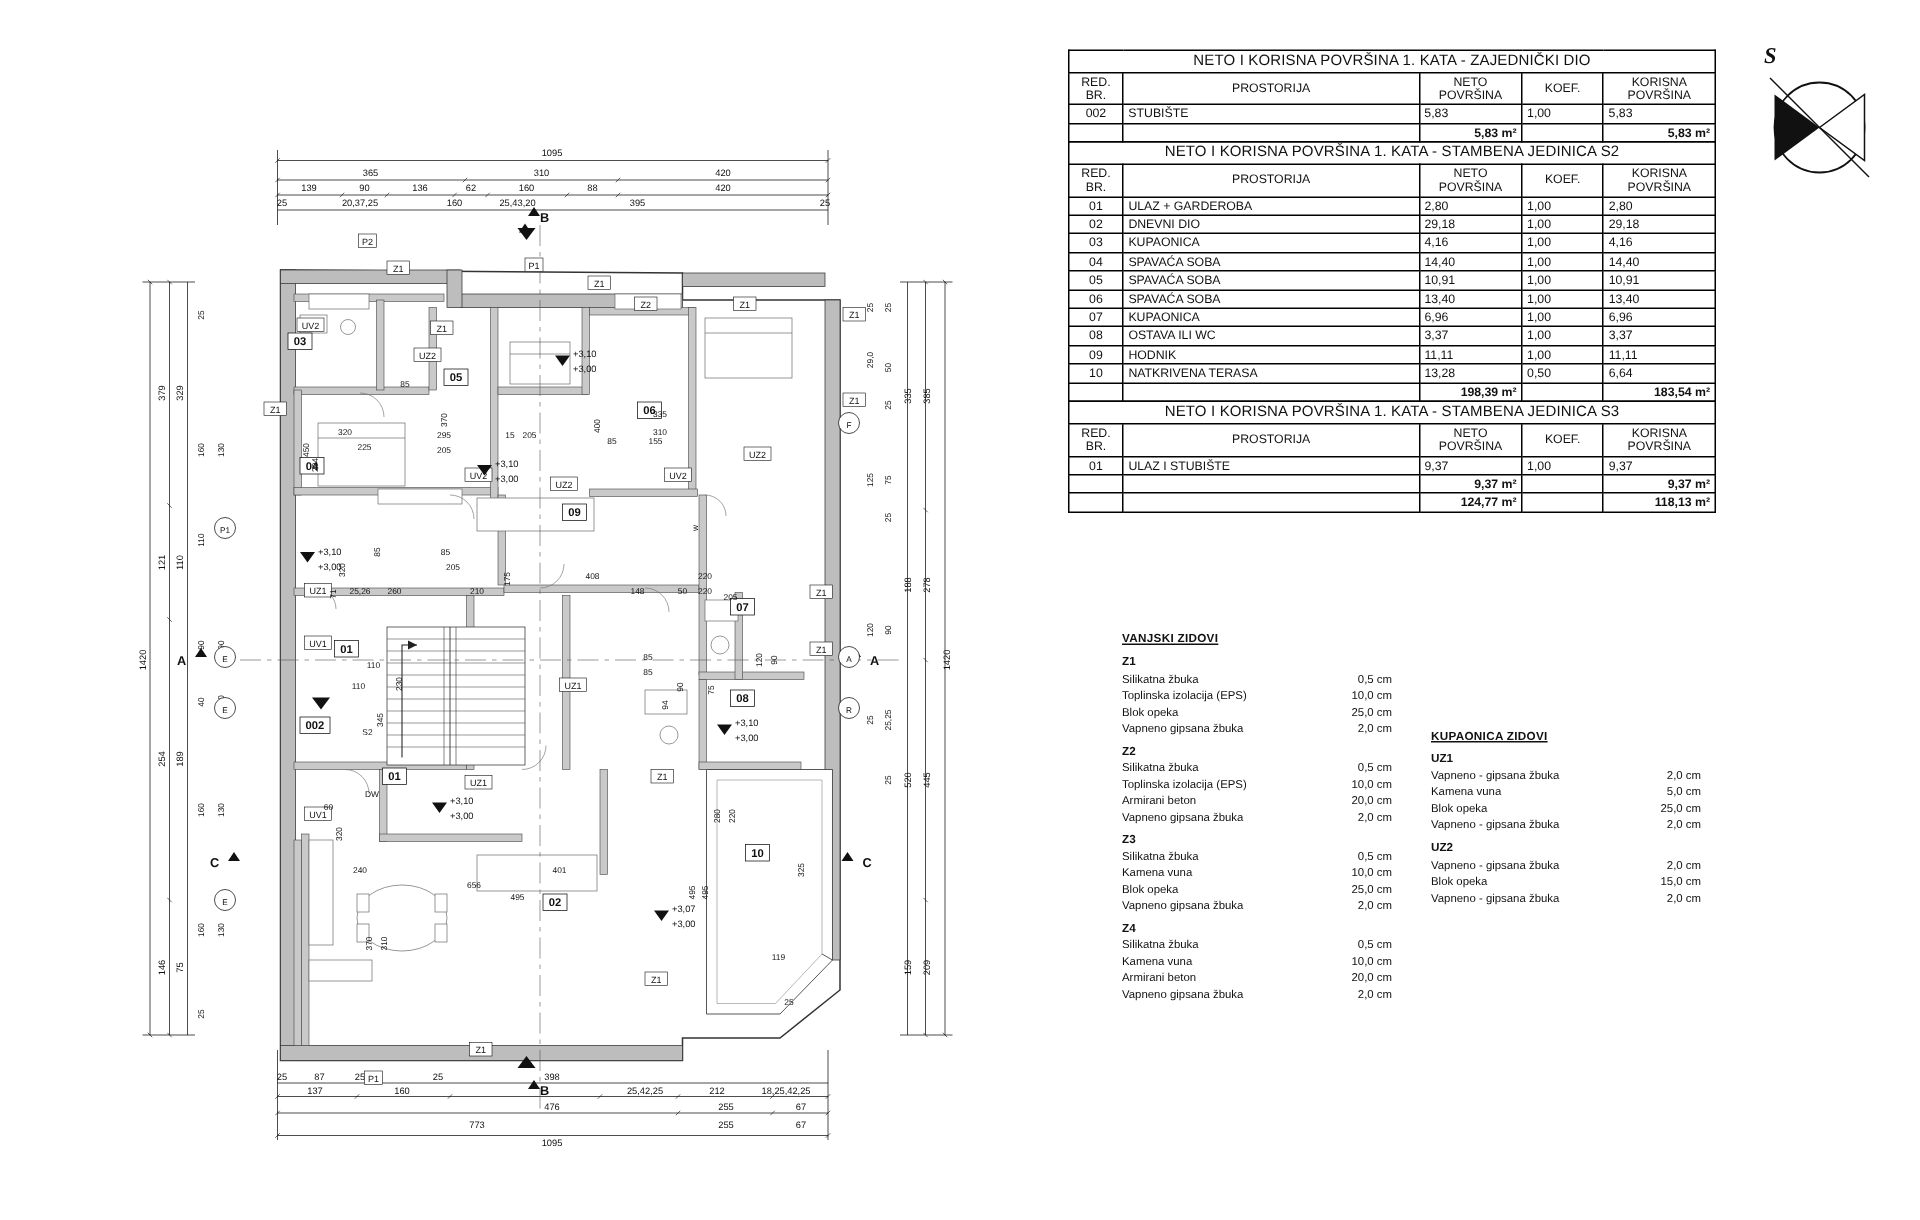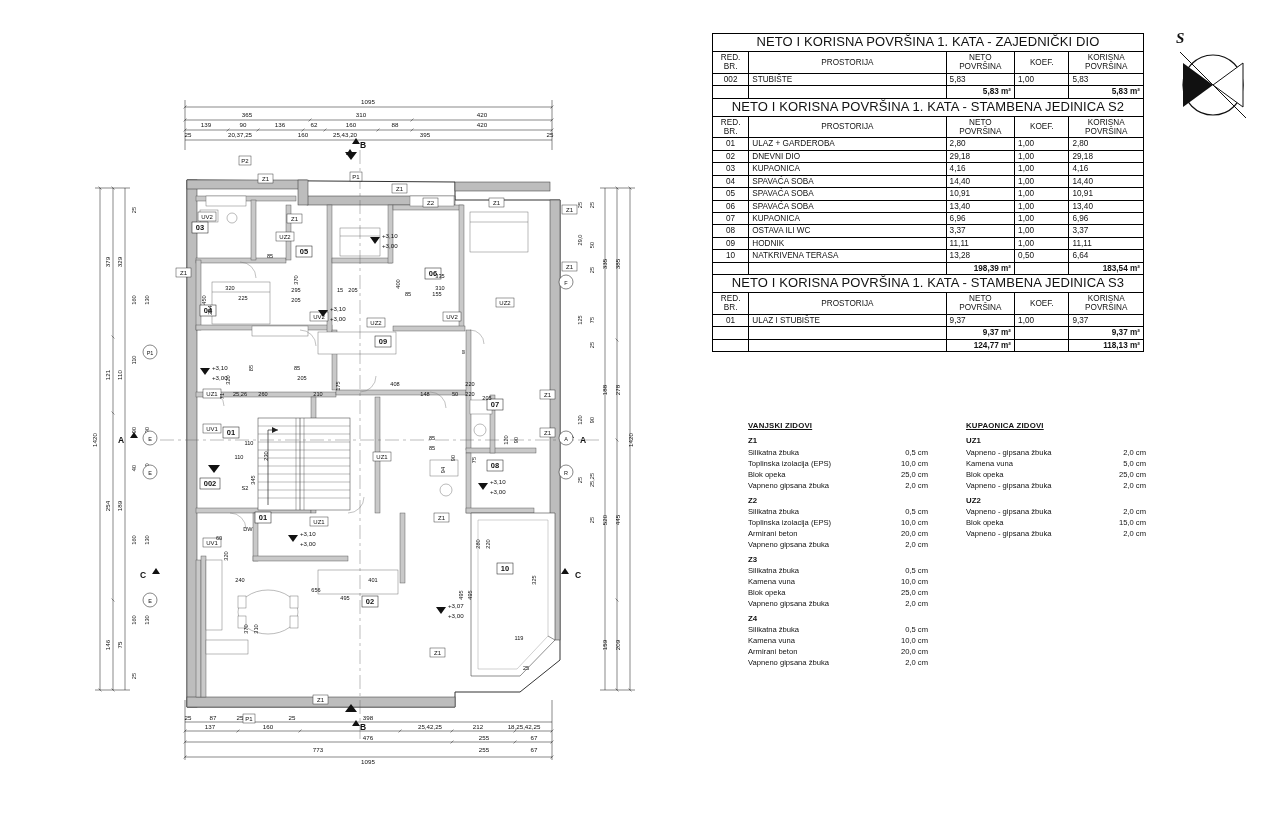--- a/index.html
+++ b/index.html
@@ -40,21 +40,21 @@
   table.area-table td, table.area-table th {
     border: 1px solid #000;
     padding: 1px 3px;
     vertical-align: middle;
     font-weight: normal;
     line-height: 1.15;
   }
   .sec-title td {
     text-align: center;
     font-weight: bold;
-    font-size: 13px;
+    font-size: 10px;
     padding: 3px 2px;
     letter-spacing: .1px;
   }
   .hdr td {
     text-align: center;
     font-weight: bold;
     font-size: 8.2px;
     line-height: 1.25;
   }
   .hdr td.pros { text-align: center; }
@@ -71,21 +71,21 @@
 
   
   #legend {
     position: absolute;
     left: 748px;
     top: 420px;
     width: 400px;
     font-size: 7.6px;
     line-height: 1.45;
   }
-  #legend .cols { display: flex; gap: 38px; }
+  #legend .cols { display: flex; gap: 26px; align-items: center; }
   #legend .col { width: 180px; }
   #legend h4 {
     margin: 0 0 3px 0;
     font-size: 7.8px;
     font-weight: bold;
     text-decoration: underline;
     letter-spacing: .2px;
   }
   #legend .grp-title {
     font-weight: bold;

